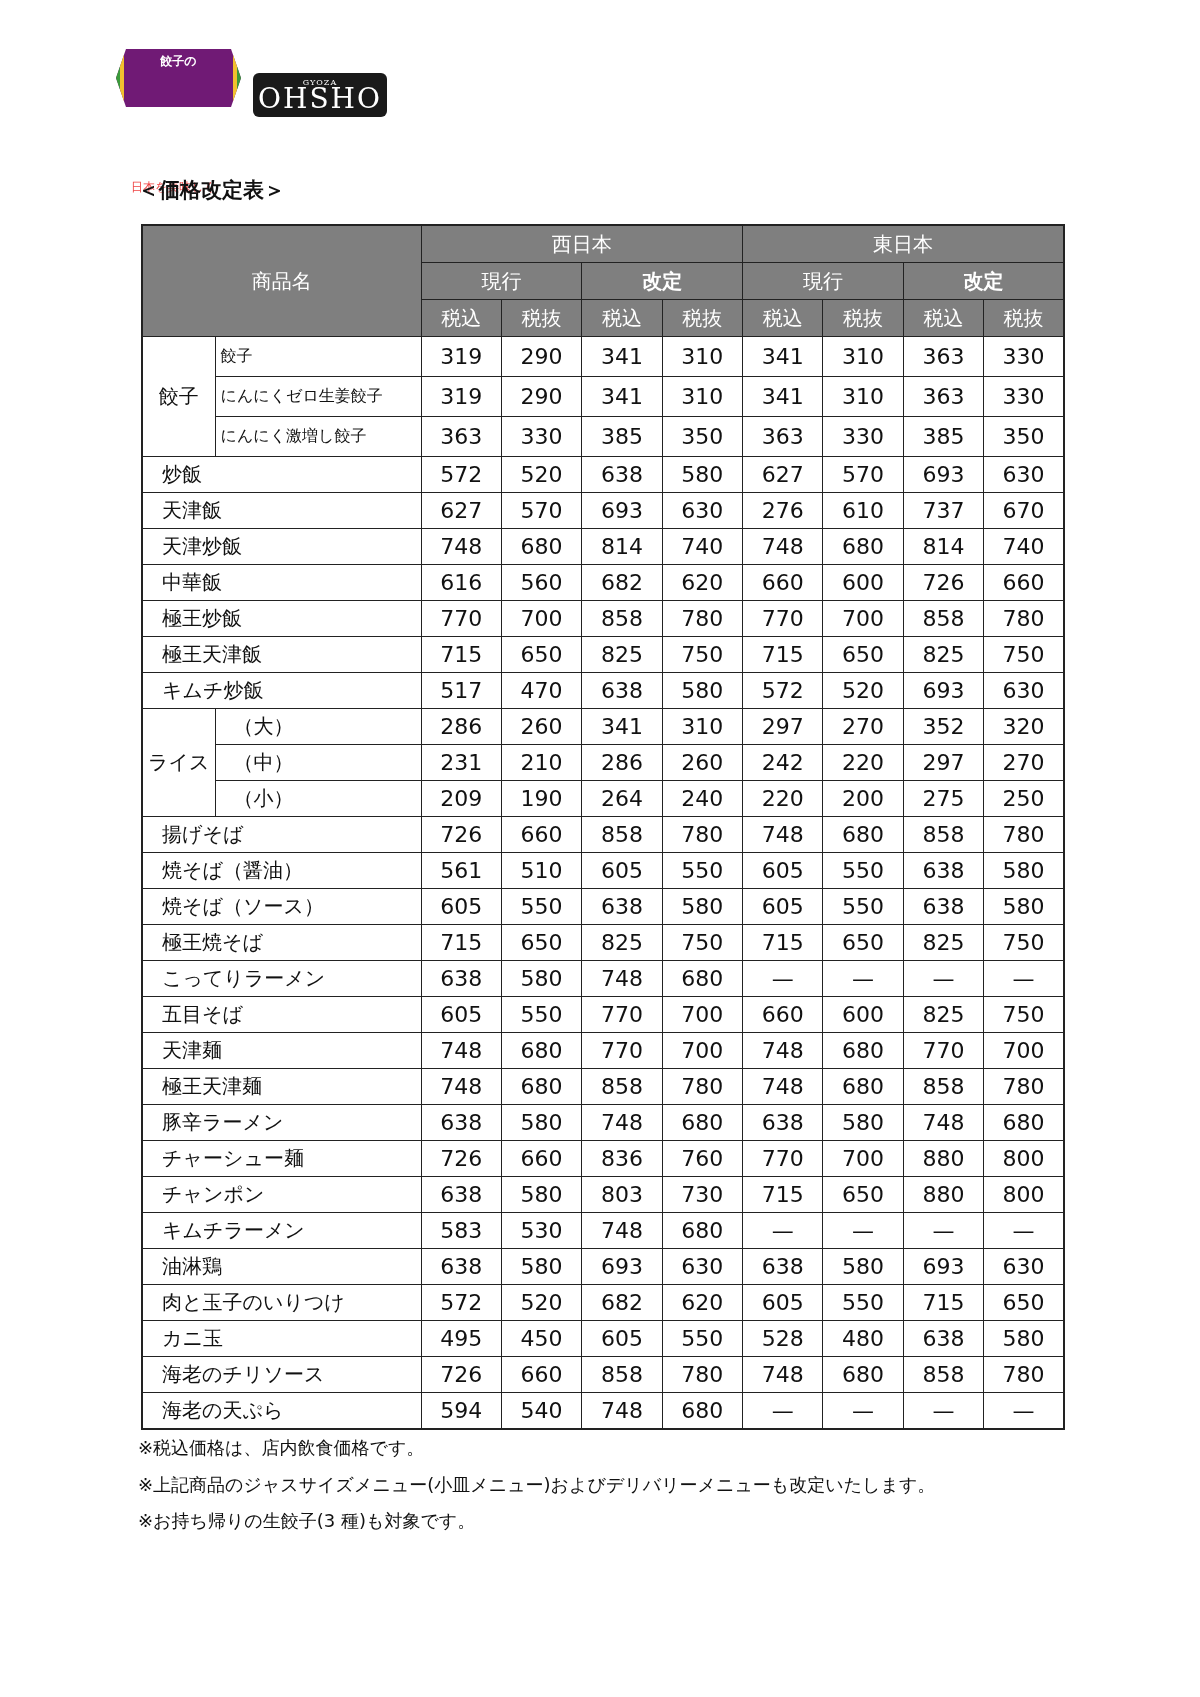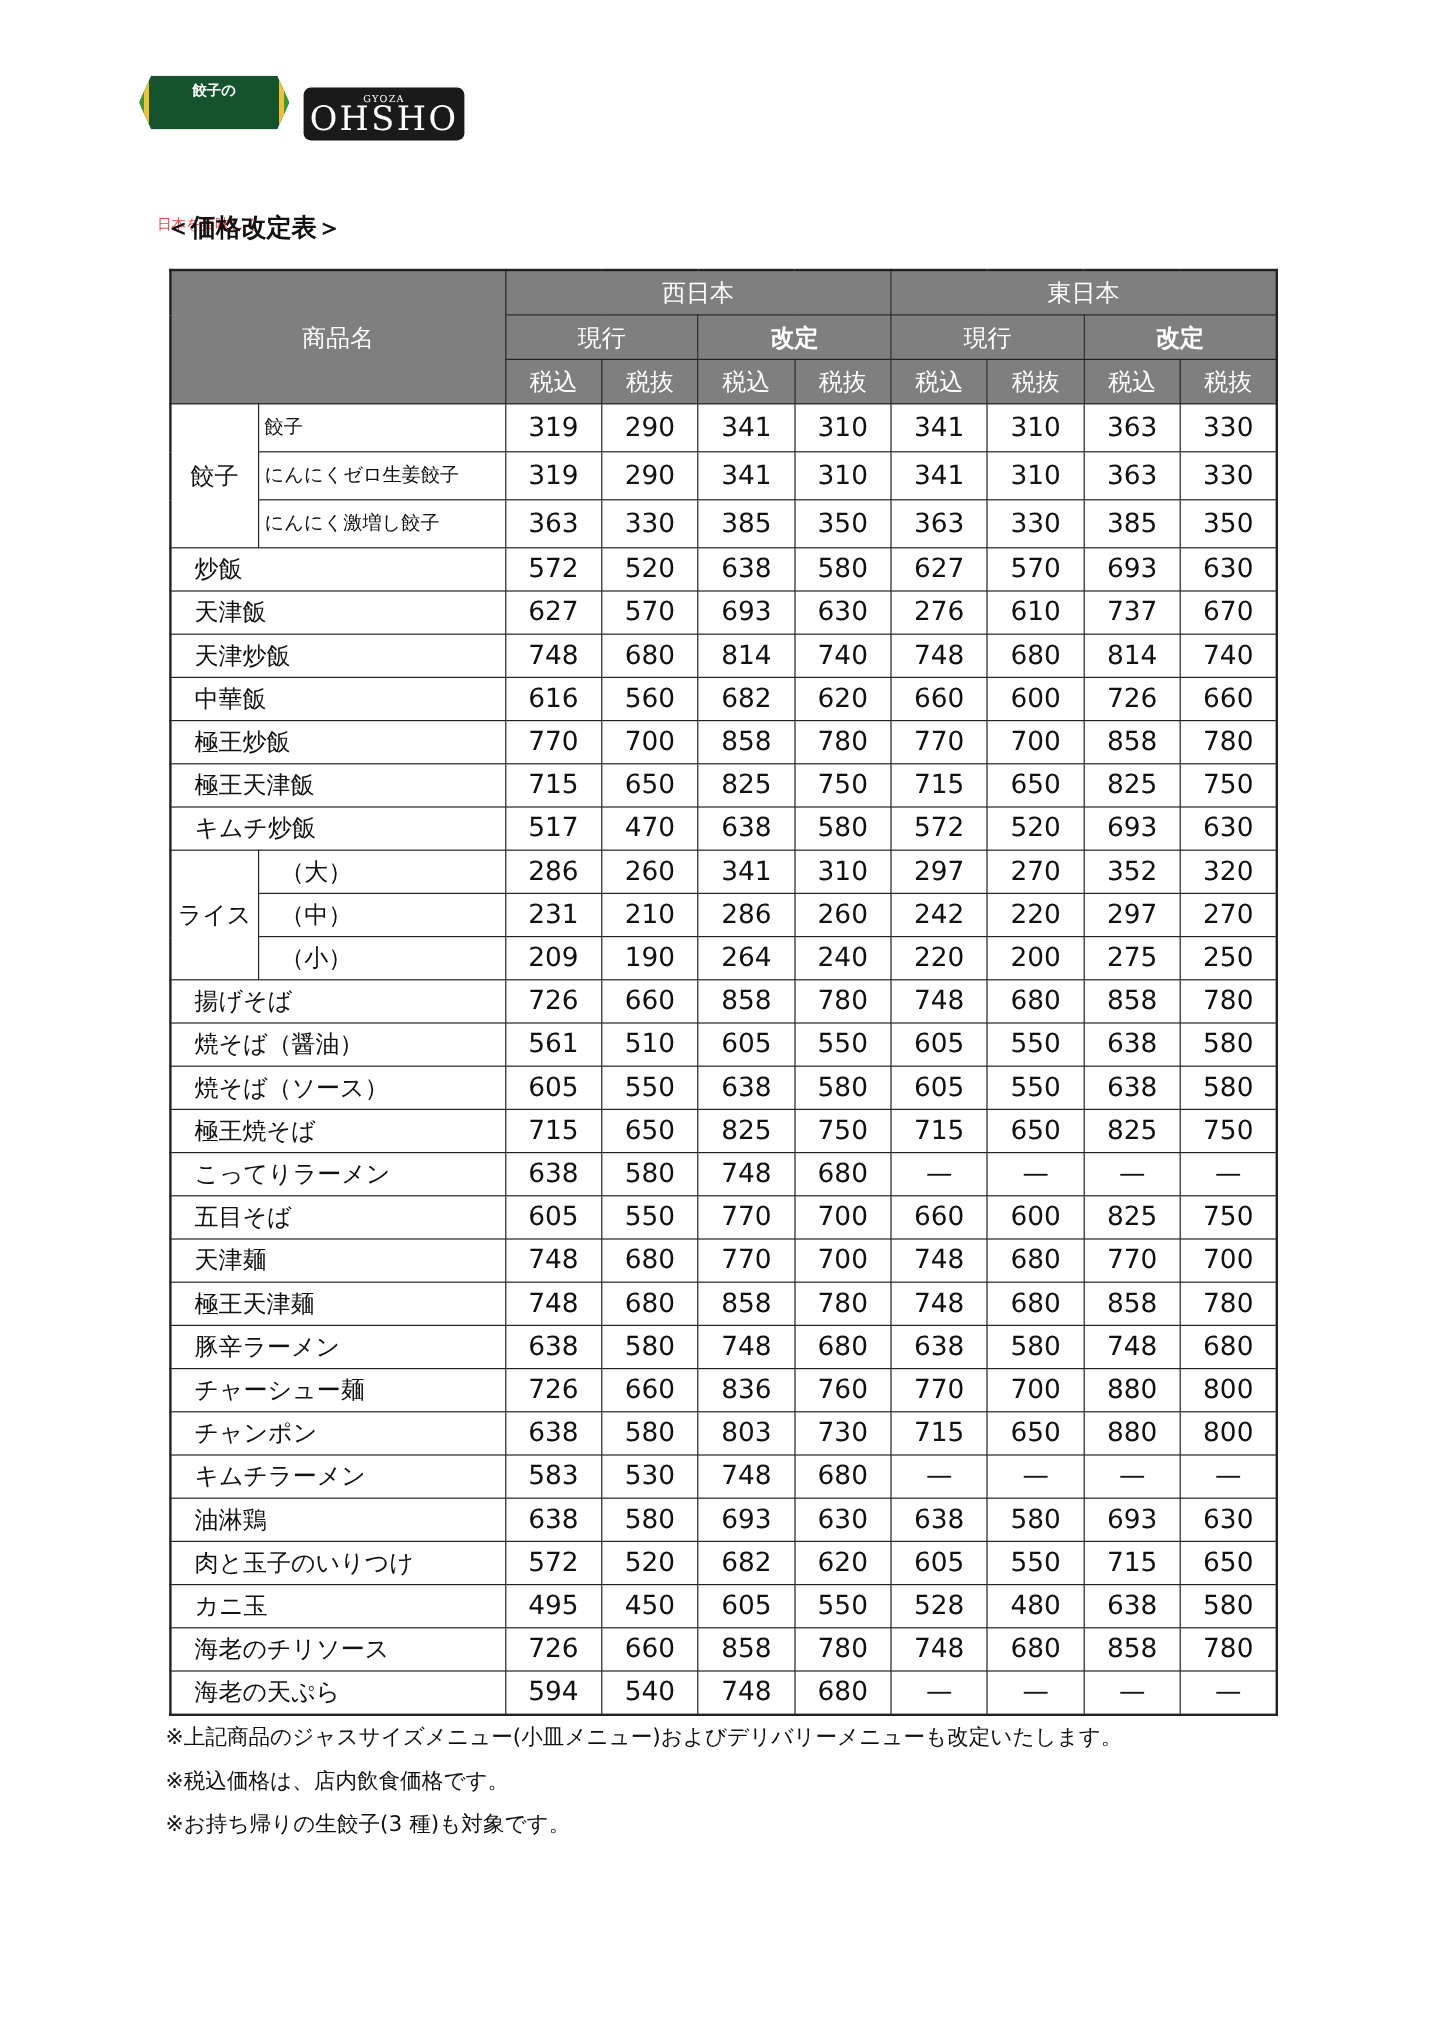--- a/index.html
+++ b/index.html
@@ -1,19 +1,19 @@
 <!DOCTYPE html>
 <html><head>
 <meta charset="utf-8">
 <style>
   html,body{margin:0;padding:0;background:#fff;}
   body{width:1200px;height:1697px;position:relative;overflow:hidden;
        font-family:"DejaVu Sans","Liberation Sans",sans-serif;color:#111;}
-  .logo-red{position:absolute;left:116px;top:63px;width:125px;height:45px;
-       background:#14532d;clip-path:polygon(8% 0,92% 0,100% 50%,92% 100%,8% 100%,0 50%);}
+  .logo-red{position:absolute;left:116px;top:49px;width:125px;height:58px;
+       background:#701a75;clip-path:polygon(8% 0,92% 0,100% 50%,92% 100%,8% 100%,0 50%);}
   .logo-red .stripe-l,.logo-red .stripe-r{position:absolute;top:0;bottom:0;width:12px;
        background:linear-gradient(90deg,#3a9b3a 0 35%,#f2c12e 35% 70%,transparent 70%);}
   .logo-red .stripe-l{left:0;}
   .logo-red .stripe-r{right:0;transform:scaleX(-1);}
   .logo-red .small{position:absolute;left:0;right:0;top:4px;text-align:center;color:#fff;
        font-size:12px;font-weight:bold;font-family:"DejaVu Serif",serif;}
   .logo-red .big{position:absolute;left:0;right:0;top:18px;text-align:center;color:#fff;
        font-size:30px;font-weight:bold;font-family:"DejaVu Serif",serif;letter-spacing:2px;line-height:40px;margin-top:48px;}
   .tagline{position:absolute;left:131px;top:131px;font-size:12px;
        font-family:"DejaVu Serif",serif;color:#ef4444;margin-top:48px;}
@@ -418,16 +418,16 @@
         <td>680</td>
         <td>—</td>
         <td>—</td>
         <td>—</td>
         <td>—</td>
       </tr>
     </tbody>
 </table>
 
 <div class="notes">
+  <div>※税込価格は、店内飲食価格です。</div>
   <div>※上記商品のジャスサイズメニュー(小皿メニュー)およびデリバリーメニューも改定いたします。</div>
-  <div>※税込価格は、店内飲食価格です。</div>
   <div>※お持ち帰りの生餃子(3 種)も対象です。</div>
 </div>
 
 </body></html>

